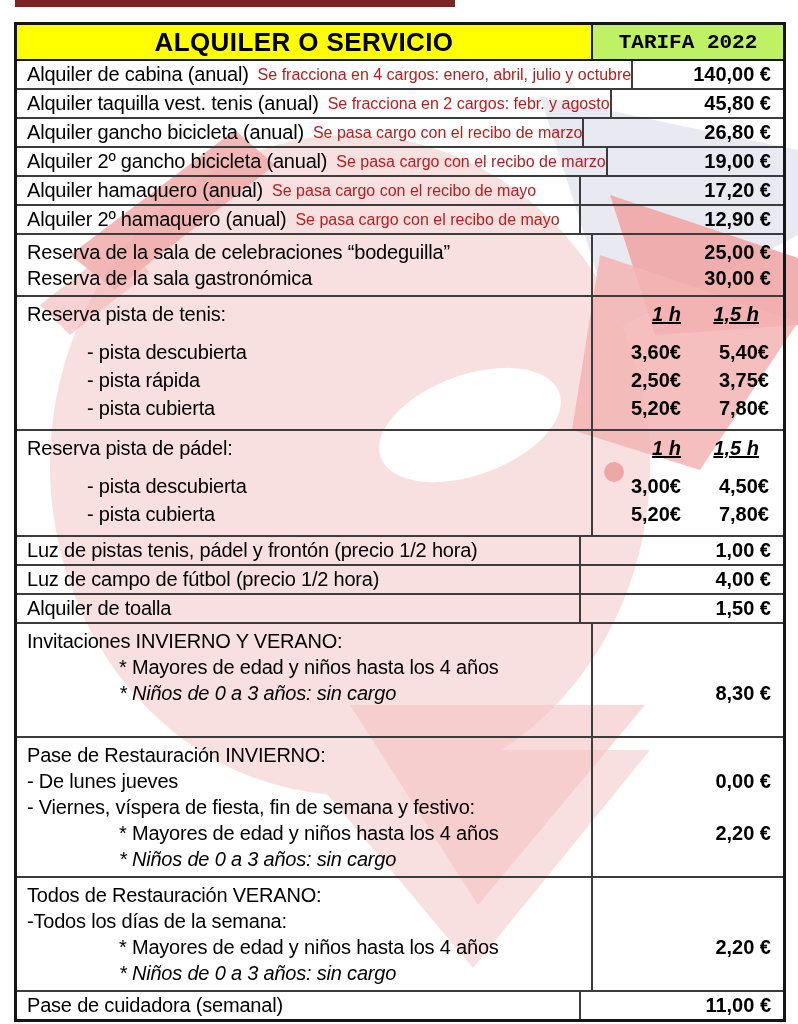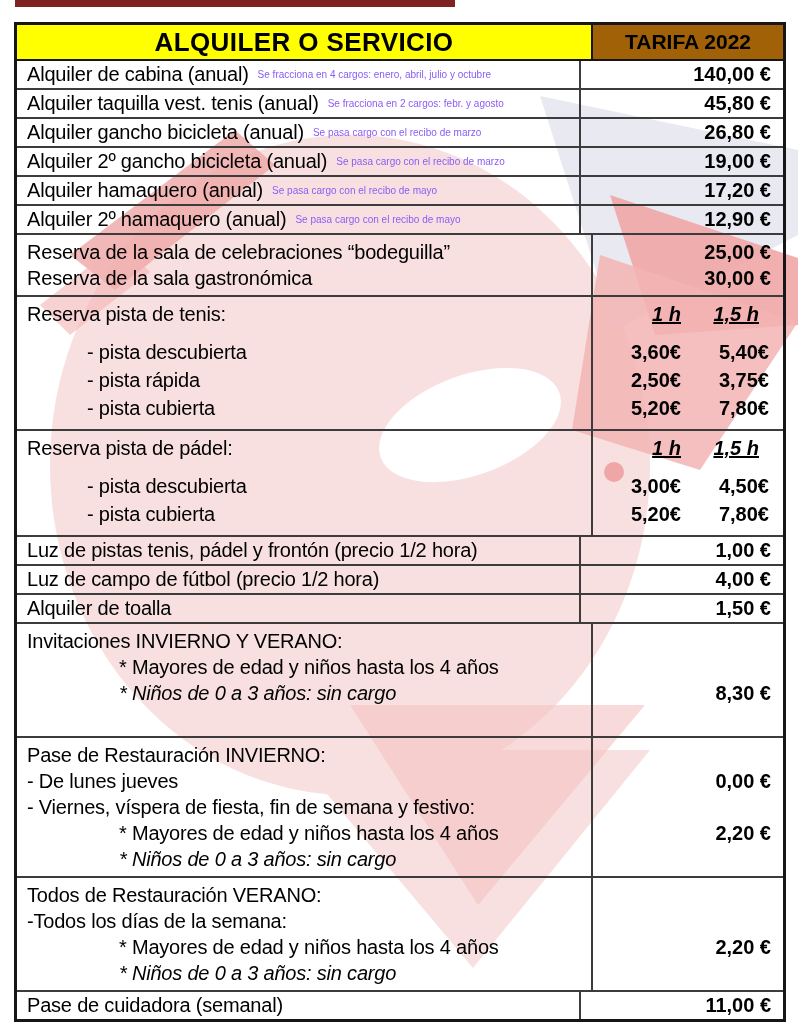--- a/index.html
+++ b/index.html
@@ -10,21 +10,21 @@
   .hdr{display:flex;height:34px;border-bottom:2px solid #161616;}
   .h1{flex:1;display:flex;align-items:center;justify-content:center;font-weight:bold;
       font-size:26px;letter-spacing:.4px;border-right:2px solid #161616;}
   .h2{width:190px;display:flex;align-items:center;justify-content:center;font-weight:bold;font-size:21px;}
   .row{display:flex;}
   #rows .row + .row{border-top:2px solid #3c3c3c;}
   .desc{flex:1;border-right:2px solid #3c3c3c;padding-left:10px;font-size:20px;letter-spacing:-0.2px;}
   .pcol{width:190px;font-weight:bold;font-size:20px;}
   .r-simple .desc{height:27px;display:flex;align-items:center;gap:9px;white-space:nowrap;}
   .r-simple .pcol{display:flex;align-items:center;justify-content:flex-end;padding-right:12px;}
-  .note{color:#8b5cf6;font-size:10px;font-weight:normal;letter-spacing:0;white-space:nowrap;}
+  .note{color:#b91c1c;font-size:16px;font-weight:normal;letter-spacing:0;white-space:nowrap;}
   .r-lines .desc,.r-lines .pcol{padding-top:4px;padding-bottom:4px;}
   .lline{line-height:26px;white-space:nowrap;}
   .pline{height:26px;display:flex;align-items:center;justify-content:flex-end;padding-right:12px;}
   .ind2{margin-left:92px;}
   .it{font-style:italic;}
   .r-courts .desc,.r-courts .pcol{padding-top:3px;padding-bottom:7px;}
   .tline{line-height:28px;}
   .sp{height:10px;}
   .iline{line-height:28px;margin-left:60px;white-space:nowrap;}
   .r-courts .phead,.r-courts .prow{height:28px;display:flex;align-items:center;justify-content:flex-start;padding-right:0;}
@@ -49,21 +49,21 @@
     <polygon opacity="0.8" points="70,255 235,130 275,165 115,290" fill="#EFA6A6"></polygon>
     <polygon opacity="0.6" points="40,305 120,242 150,272 70,335" fill="#F3B4B4"></polygon>
     <polygon opacity="0.6" points="350,705 645,705 478,905" fill="#F4C2C2"></polygon>
     <ellipse cx="470" cy="425" rx="95" ry="50" transform="rotate(-20 470 425)" fill="#FFFFFF"></ellipse>
     <circle cx="614" cy="472" r="10" fill="#EFA6A6"></circle>
   </svg>
 
   <div class="tbl">
     <div class="hdr">
       <div class="h1" id="hdr-service" style="background: rgb(255, 255, 0);">ALQUILER O SERVICIO</div>
-      <div class="h2" id="hdr-tarifa" style="background: #a16207;">TARIFA 2022</div>
+      <div class="h2" id="hdr-tarifa" style="background: #bef264; font-family: Liberation Mono, monospace;">TARIFA 2022</div>
     </div>
     <div id="rows">
         <div class="row r-simple">
           <div class="desc">
             <span class="lab">Alquiler de cabina (anual)</span>
             <span class="note">Se fracciona en 4 cargos: enero, abril, julio y octubre</span>
           </div>
           <div class="pcol">140,00 €</div>
         </div>
         <div class="row r-simple">

